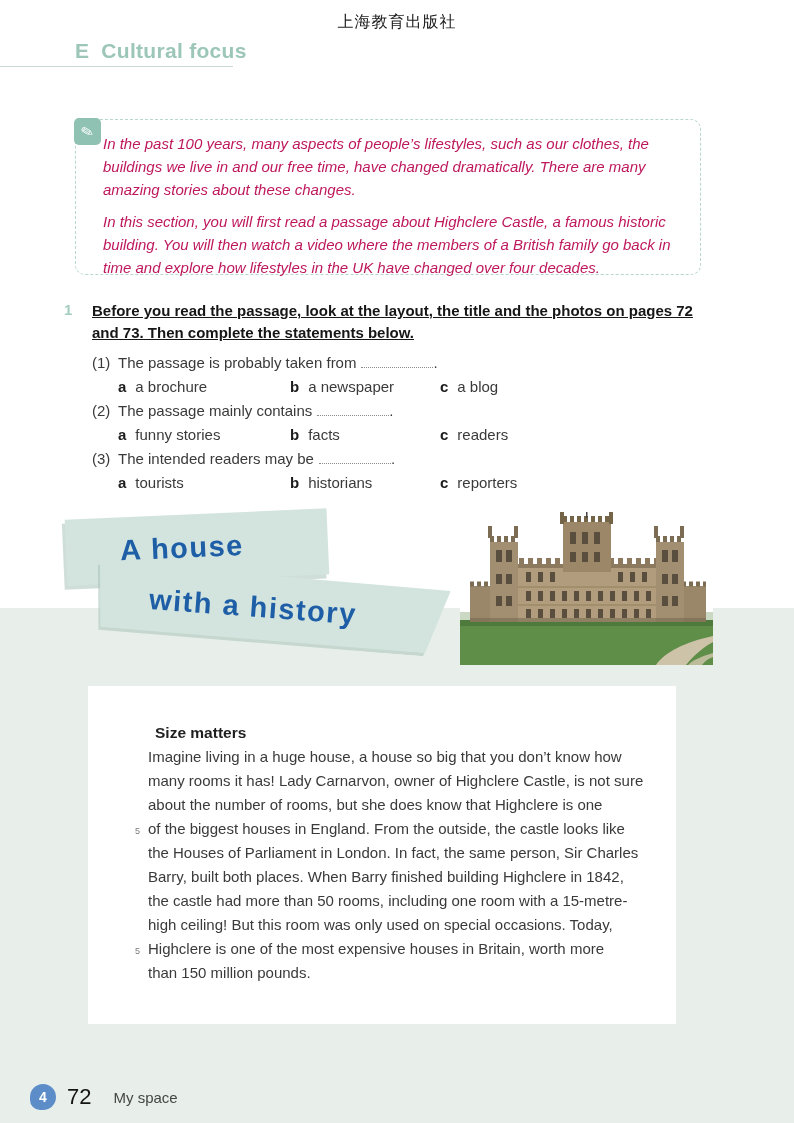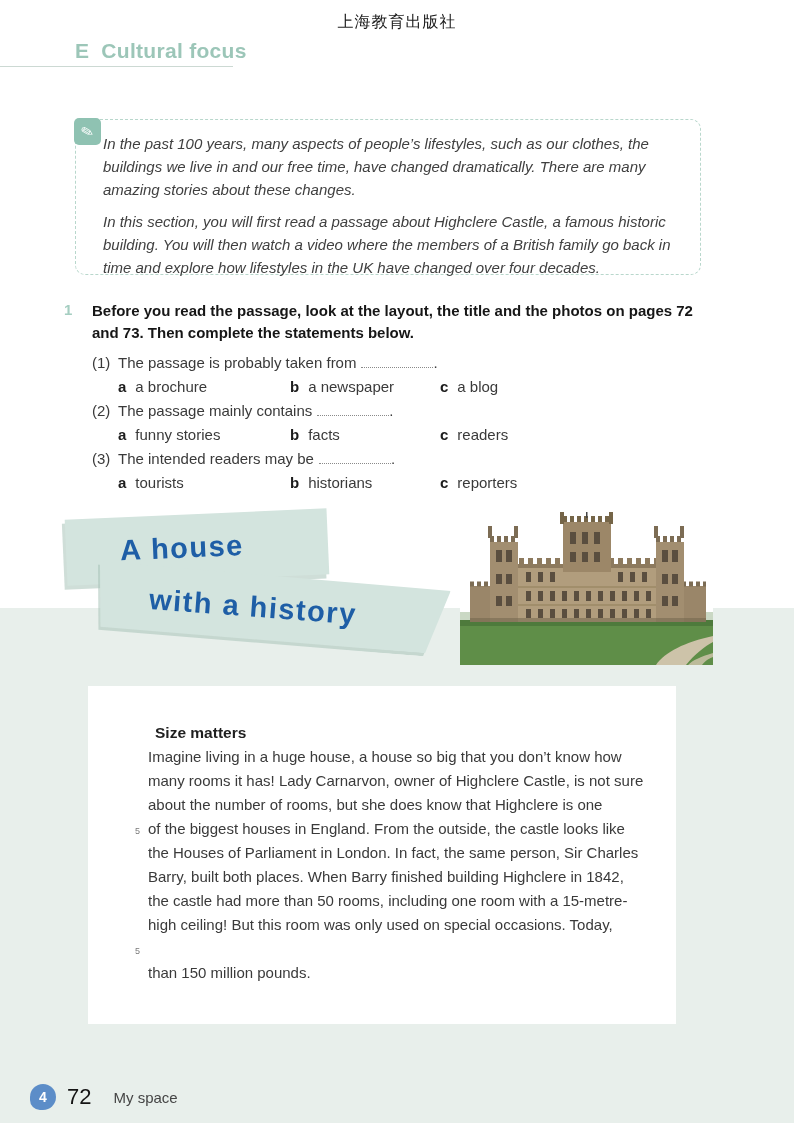--- a/index.html
+++ b/index.html
@@ -17,27 +17,27 @@
   .header-underline{position:absolute;left:0;top:58px;width:233px;height:1px;background:#ccd9d3;}
 
   
   .intro-box{position:absolute;left:75px;top:111px;width:626px;height:156px;
              border:1px dashed #b8d7cc;border-radius:10px;background:#fff;
              box-sizing:border-box;padding:12px 14px 0 27px;}
   .intro-icon{position:absolute;left:-2px;top:-2px;width:27px;height:27px;border-radius:5px;
               background:#8fc2b2;color:#fff;font-size:15px;display:flex;
               align-items:center;justify-content:center;}
   .intro-icon span{transform:rotate(-15deg);}
-  .intro-box p{margin:0 0 9px 0;font-style:italic;font-size:15px;line-height:23px;color:#404040;}
+  .intro-box p{margin:0 0 9px 0;font-style:italic;font-size:15px;line-height:23px;color:#be185d;}
 
   
   .exercise{position:absolute;left:64px;top:292px;width:644px;}
   .ex-num{position:absolute;left:0;top:1px;font-weight:bold;font-size:15px;color:#a5cec1;}
   .ex-body{margin-left:28px;}
-  .instruction{margin:0 0 10px 0;font-size:15px;font-weight:bold;color:#161616;line-height:22px;}
+  .instruction{margin:0 0 10px 0;font-size:15px;font-weight:bold;color:#161616;line-height:22px;text-decoration:underline;}
   .stem-row{display:flex;align-items:baseline;height:24px;font-size:15px;color:#3a3a3a;}
   .item-label{width:26px;flex:none;}
   .blank{display:inline-block;width:72px;border-bottom:1px dotted #8a8a8a;height:12px;margin-left:5px;}
   .options-row{display:grid;grid-template-columns:172px 150px 1fr;padding-left:26px;height:24px;
                font-size:15px;color:#3a3a3a;align-items:baseline;}
   .opt b{color:#1c1c1c;margin-right:9px;}
 
   
   .bg-green{position:absolute;left:0;top:600px;width:794px;height:523px;background:#e8efeb;}
 
@@ -269,20 +269,21 @@
       <div class="pline">
           <span class="lineno"></span>
           <span class="ptext">the castle had more than 50 rooms, including one room with a 15-metre-</span>
         </div>
       <div class="pline">
           <span class="lineno"></span>
           <span class="ptext">high ceiling! But this room was only used on special occasions. Today,</span>
         </div>
       <div class="pline">
           <span class="lineno">5</span>
+          <span class="ptext">Highclere is one of the most expensive houses in Britain, worth more</span>
         </div>
       <div class="pline">
           <span class="lineno"></span>
           <span class="ptext">than 150 million pounds.</span>
         </div>
     </div>
   </div>
 
   <div class="footer">
     <span class="unit-badge">4</span>

